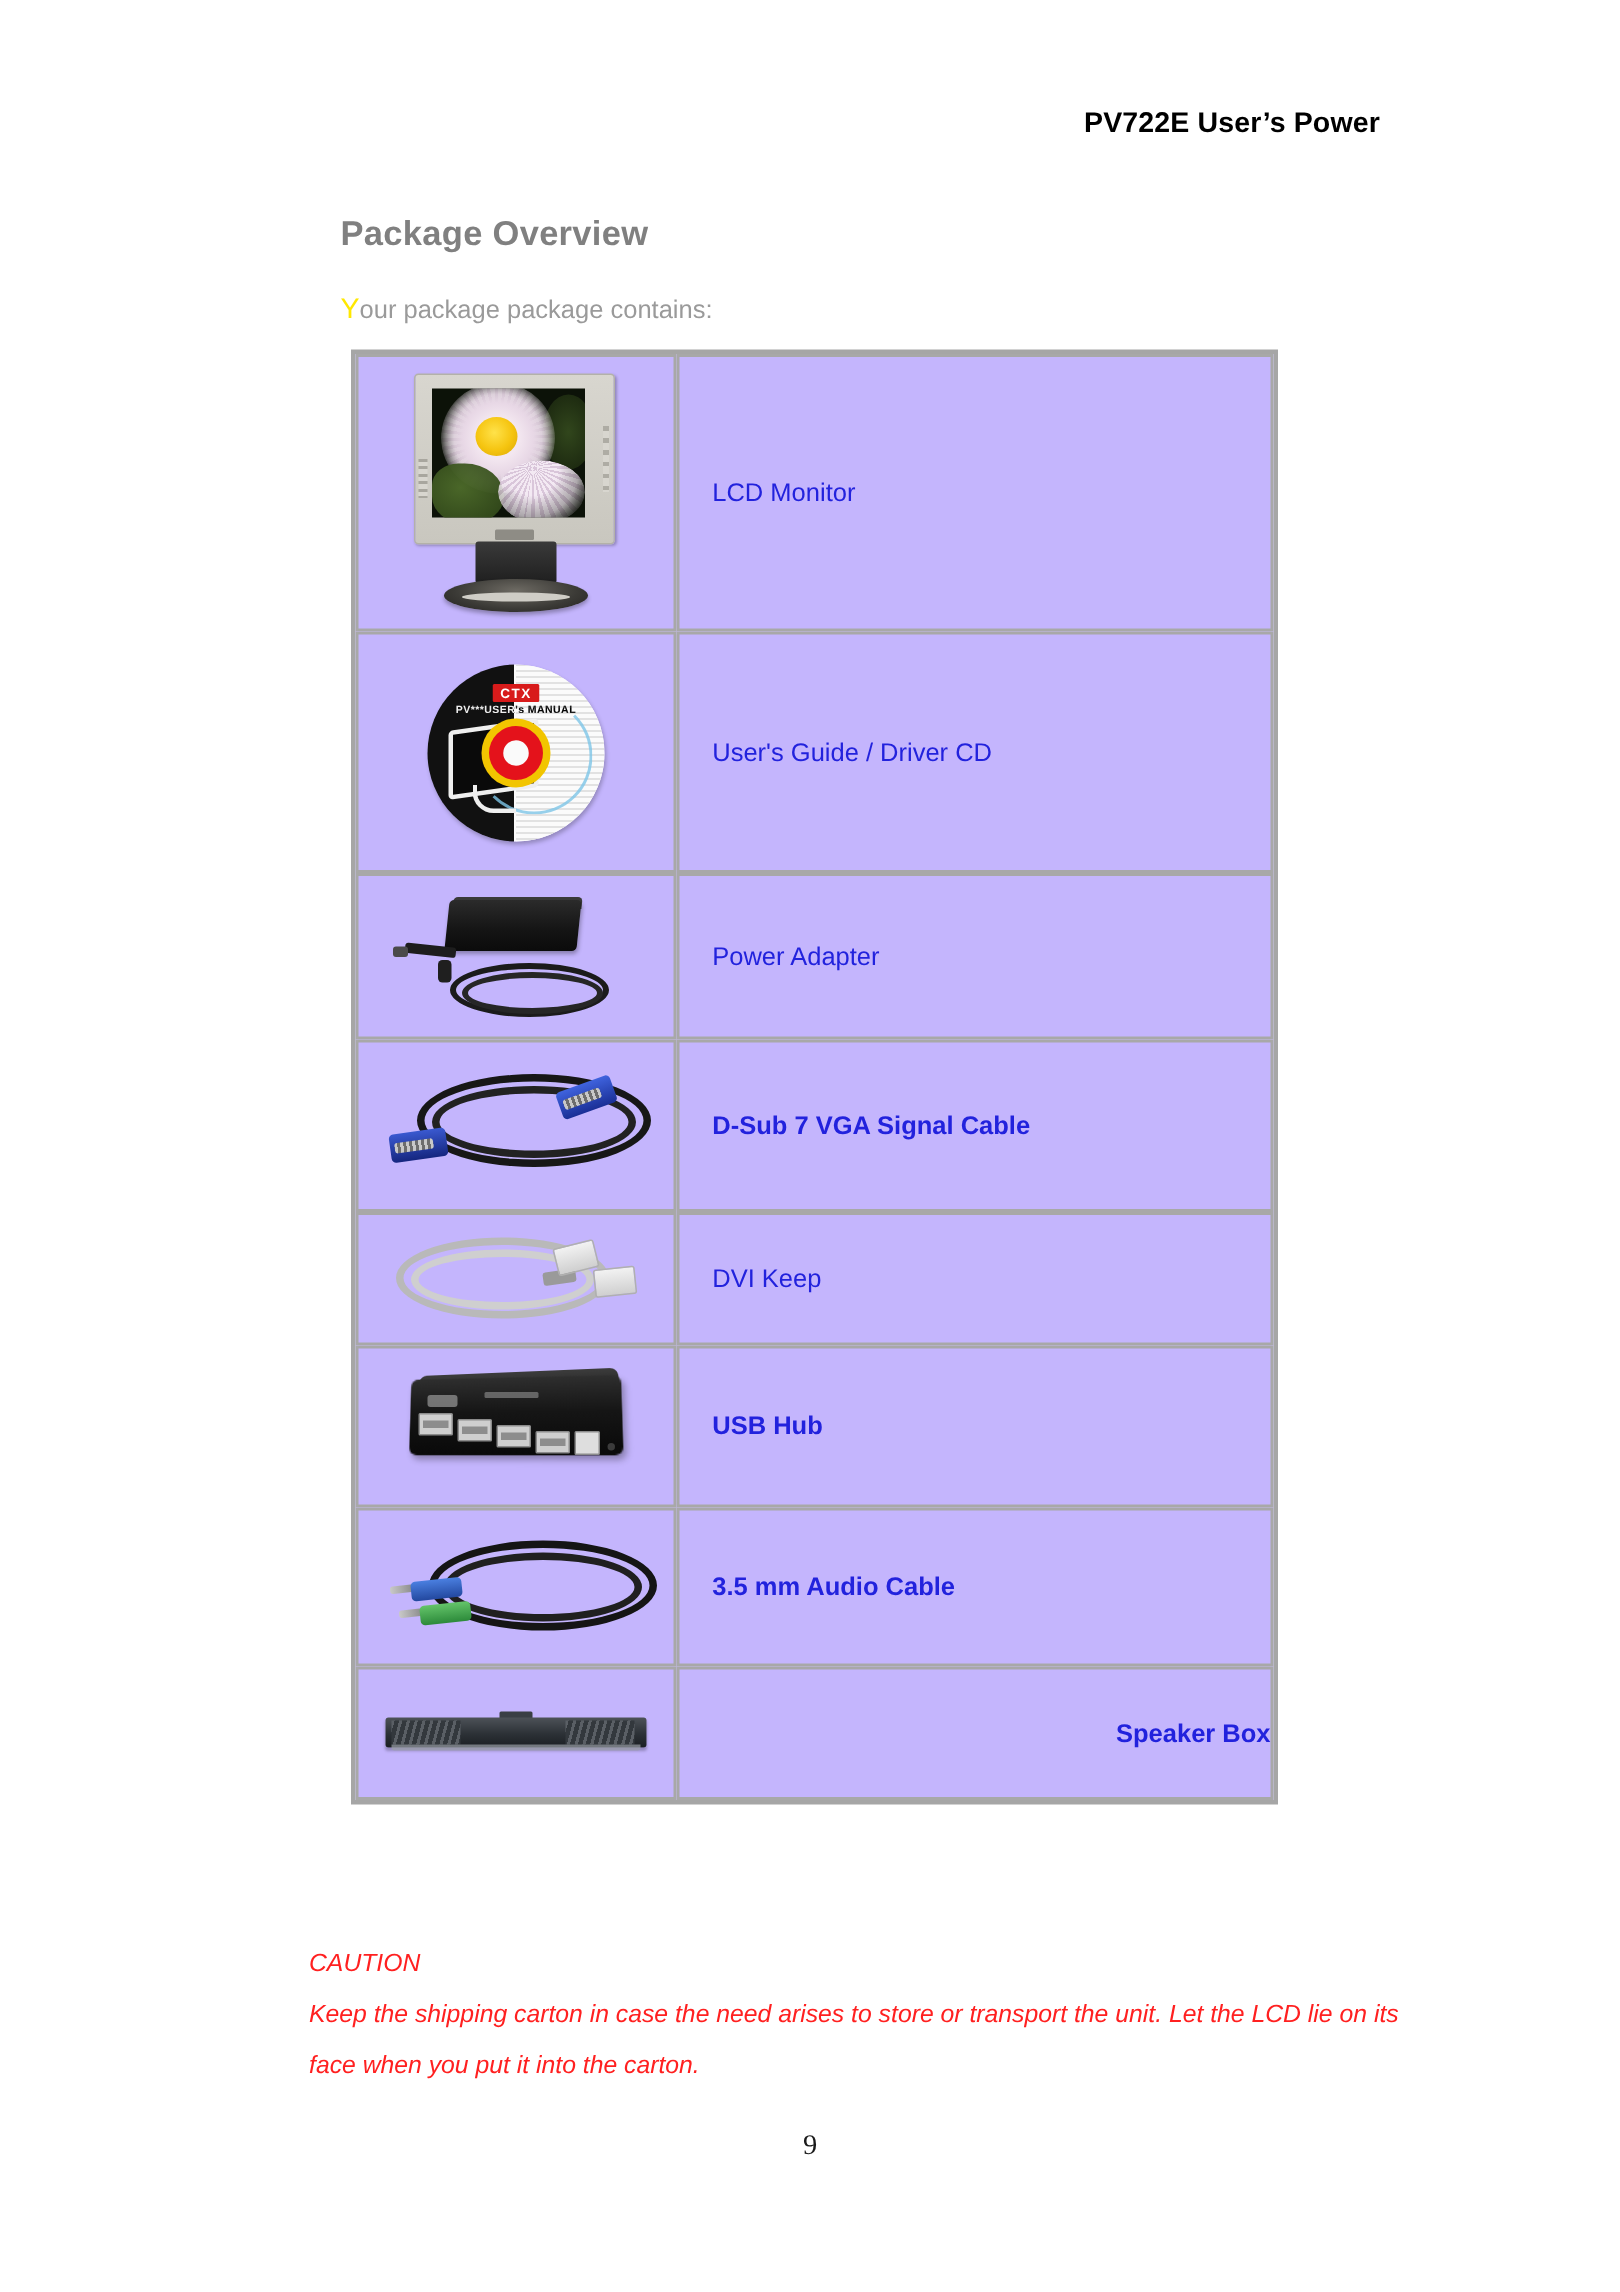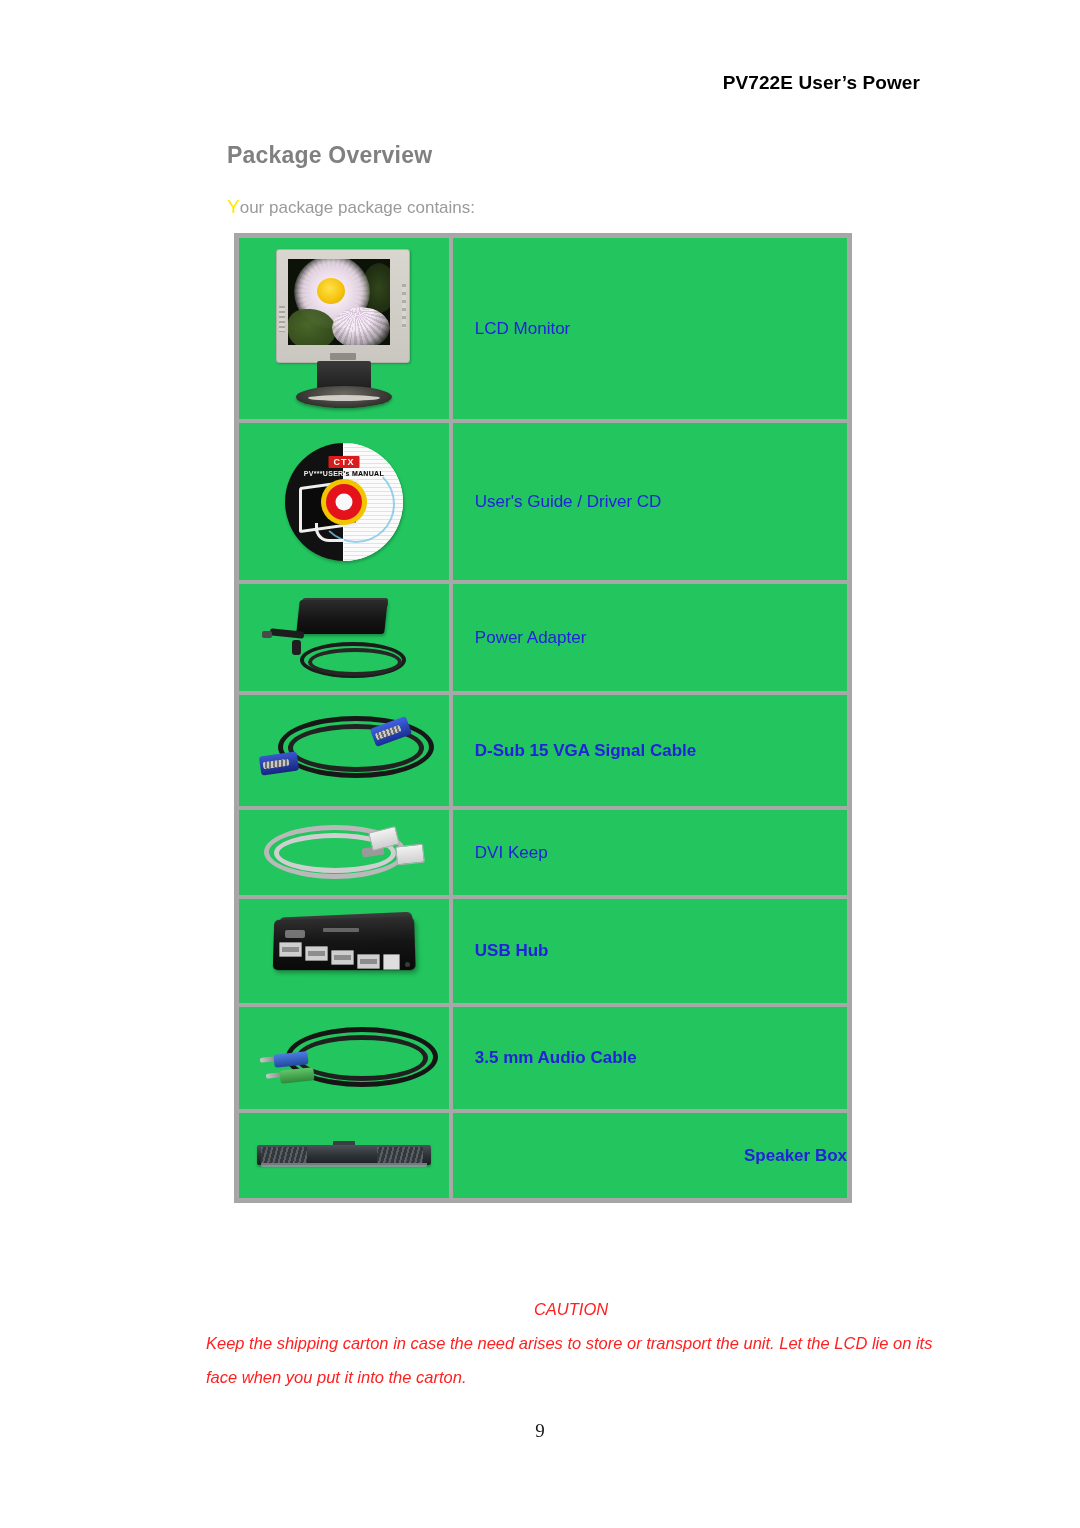--- a/index.html
+++ b/index.html
@@ -64,21 +64,21 @@
     top: 233px;
     width: 618px;
     border-collapse: separate;
     border-spacing: 0;
     border: 3px solid #a6a6a6;
     background: #ffffff;
   }
   .pkg-table td {
     border: 2px solid #a8a8a8;
     padding: 0;
-    background: #22c55e;
+    background: #c4b5fd;
     vertical-align: middle;
   }
   .cell-pic {
     width: 210px;
     text-align: center;
   }
   .cell-label {
     width: 396px;
     padding-left: 22px !important;
     color: #2222dd;
@@ -429,21 +429,21 @@
   .caution {
     position: absolute;
     left: 206px;
     top: 1292px;
     width: 730px;
     color: #ff2020;
     font-style: italic;
     font-size: 16.5px;
     line-height: 34px;
   }
-  .caution .c-title { display: block; text-align: center; }
+  .caution .c-title { display: block; }
 
   
   .page-number {
     position: absolute;
     top: 1420px;
     left: 0;
     width: 1080px;
     text-align: center;
     font-family: "Liberation Serif", serif;
     font-size: 19px;
@@ -542,21 +542,21 @@
           <div class="pic-wrap">
             <div class="art vga">
               <div class="loop v1"></div>
               <div class="loop v2"></div>
               <div class="conn c-right"></div>
               <div class="conn c-left"></div>
             </div>
           </div>
         </td>
         <td class="cell-label bold">
-          <span class="lead-bold">D-Sub</span><span> 15 VGA Signal Cable</span>
+          <span class="lead-bold">D-Sub</span><span> 7 VGA Signal Cable</span>
         </td>
       </tr>
 
       <tr class="r-dvi">
         <td class="cell-pic">
           <div class="pic-wrap">
             <div class="art dvi">
               <div class="loop d1"></div>
               <div class="loop d2"></div>
               <div class="neck"></div>

